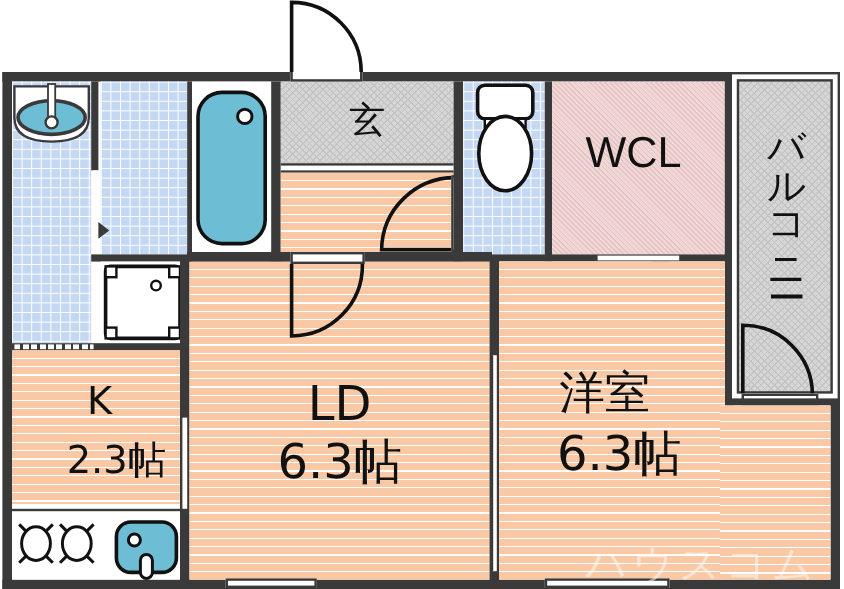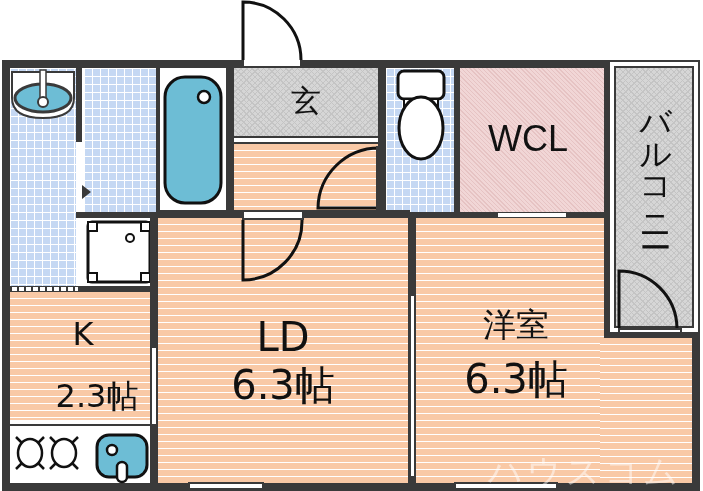--- a/index.html
+++ b/index.html
@@ -74,38 +74,38 @@
 <div class="wall" style="left:378px;top:68px;width:8px;height:150px;"></div>
 <div class="abs tile" style="left:386px;top:68px;width:68px;height:146px;"></div>
 <svg class="abs" style="left:394px;top:68px;" width="54" height="94" viewBox="0 0 54 94">
   <rect x="4" y="3" width="46" height="28" rx="6" fill="#fff" stroke="#111" stroke-width="3"></rect>
   <rect x="10" y="31" width="34" height="7" fill="#fff" stroke="#111" stroke-width="2"></rect>
   <ellipse cx="27" cy="60" rx="22" ry="31" fill="#fff" stroke="#111" stroke-width="3"></ellipse>
 </svg>
 <div class="wall" style="left:454px;top:68px;width:6px;height:150px;"></div>
 
 <div class="abs pink" style="left:460px;top:68px;width:144px;height:144px;"></div>
-<div class="label" style="left:460px;top:118px;width:136px;font-size:36px;font-family:'Liberation Sans',sans-serif;">WCL</div>
+<div class="label" style="left:460px;top:106px;width:136px;font-size:36px;font-family:'Liberation Sans',sans-serif;">WCL</div>
 <div class="wall" style="left:408px;top:212px;width:204px;height:6px;"></div>
 <div class="abs" style="left:498px;top:213px;width:68px;height:4px;background:#fff;"></div>
 <div class="abs" style="left:543px;top:218px;width:0;height:0;border-left:8px solid transparent;border-right:8px solid transparent;border-top:9px solid #3a3a3a;"></div>
 
 <div class="wall" style="left:604px;top:60px;width:8px;height:278px;"></div>
 <div class="abs" style="left:610px;top:60px;width:90px;height:276px;border:2px solid #3a3a3a;border-left:none;background:#fff;"></div>
 <div class="abs check" style="left:614px;top:66px;width:80px;height:262px;border:2px solid #3a3a3a;"></div>
 <div class="label" style="left:636px;top:86px;width:40px;font-size:32px;writing-mode:vertical-rl;text-orientation:upright;line-height:40px;">バルコニー</div>
 <svg class="abs" style="left:616px;top:268px;" width="66" height="62" viewBox="0 0 66 62">
   <path d="M3,60 L3,3 A58,58 0 0 1 61,60" fill="none" stroke="#111" stroke-width="3"></path>
 </svg>
 <div class="opening" style="left:618px;top:328px;width:64px;height:10px;"></div>
 <div class="wall" style="left:604px;top:332px;width:96px;height:6px;"></div>
 
 <div class="abs wood" style="left:10px;top:292px;width:140px;height:128px;"></div>
 <div class="label" style="left:10px;top:316px;width:146px;font-size:32px;">K</div>
-<div class="label" style="left:10px;top:378px;width:174px;font-size:32px;">2.3帖</div>
+<div class="label" style="left:10px;top:365px;width:174px;font-size:32px;">2.3帖</div>
 <div class="abs" style="left:10px;top:424px;width:142px;height:59px;background:#fff;border-top:2px solid #3a3a3a;"></div>
 <svg class="abs" style="left:12px;top:432px;" width="70" height="42" viewBox="0 0 70 42">
   <g fill="#fff" stroke="#111" stroke-width="2.5">
     <ellipse cx="18" cy="21" rx="12" ry="14"></ellipse>
     <ellipse cx="52" cy="21" rx="12" ry="14"></ellipse>
   </g>
   <g stroke="#111" stroke-width="2.5">
     <line x1="4" y1="5" x2="10" y2="11"></line>
       <line x1="32" y1="5" x2="26" y2="11"></line>
     <line x1="4" y1="37" x2="10" y2="31"></line>
@@ -132,17 +132,17 @@
 </svg>
 <div class="label" style="left:158px;top:314px;width:250px;font-size:40px;">LD</div>
 <div class="label" style="left:158px;top:362px;width:250px;font-size:40px;">6.3帖</div>
 <div class="opening" style="left:188px;top:482px;width:76px;height:8px;"></div>
 
 <div class="wall" style="left:408px;top:214px;width:8px;height:270px;"></div>
 <div class="abs" style="left:410px;top:296px;width:4px;height:180px;background:#fff;border-left:1px solid #3a3a3a;"></div>
 
 <div class="abs wood" style="left:416px;top:218px;width:188px;height:265px;"></div>
 <div class="abs wood" style="left:600px;top:338px;width:92px;height:145px;"></div>
-<div class="label" style="left:416px;top:306px;width:200px;font-size:33px;">洋室</div>
+<div class="label" style="left:404px;top:306px;width:200px;font-size:38px;">洋室</div>
 <div class="label" style="left:416px;top:356px;width:200px;font-size:40px;">6.3帖</div>
 <div class="opening" style="left:454px;top:482px;width:104px;height:8px;"></div>
 
 <div class="label" style="left:470px;top:452px;width:230px;font-size:34px;color:rgba(255,255,255,0.5);letter-spacing:4px;">ハウスコム</div>
 
 </body></html>

